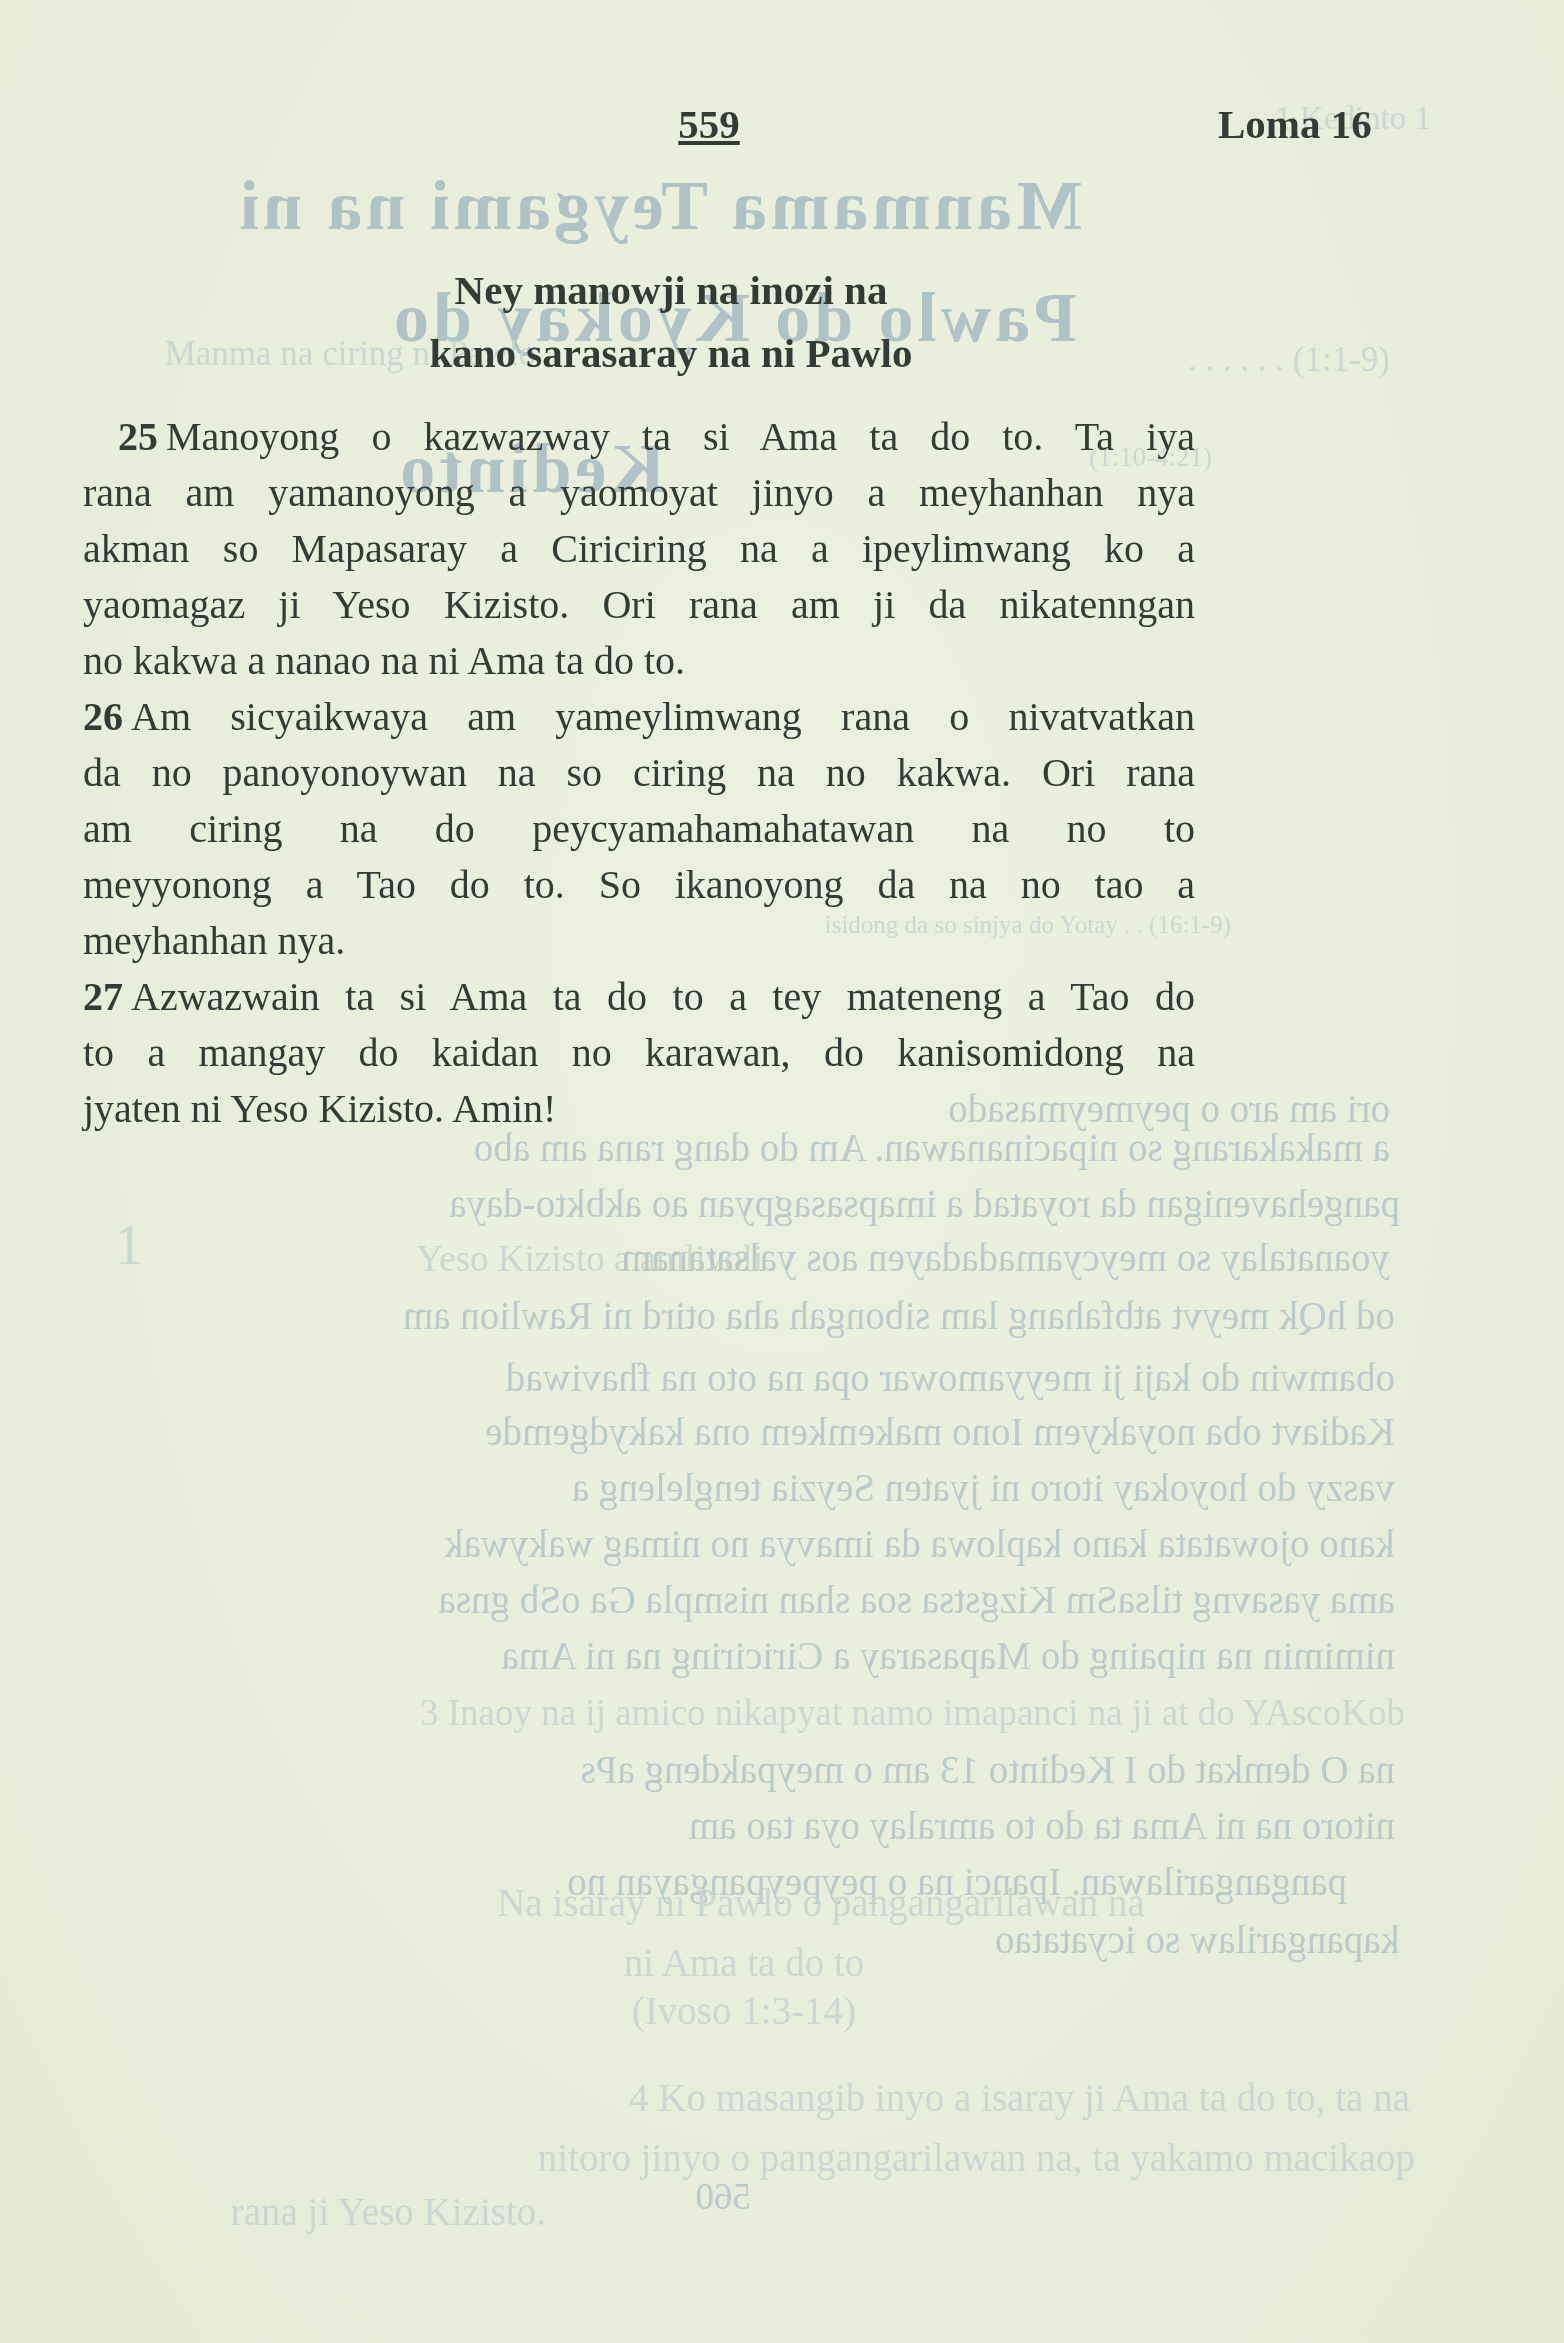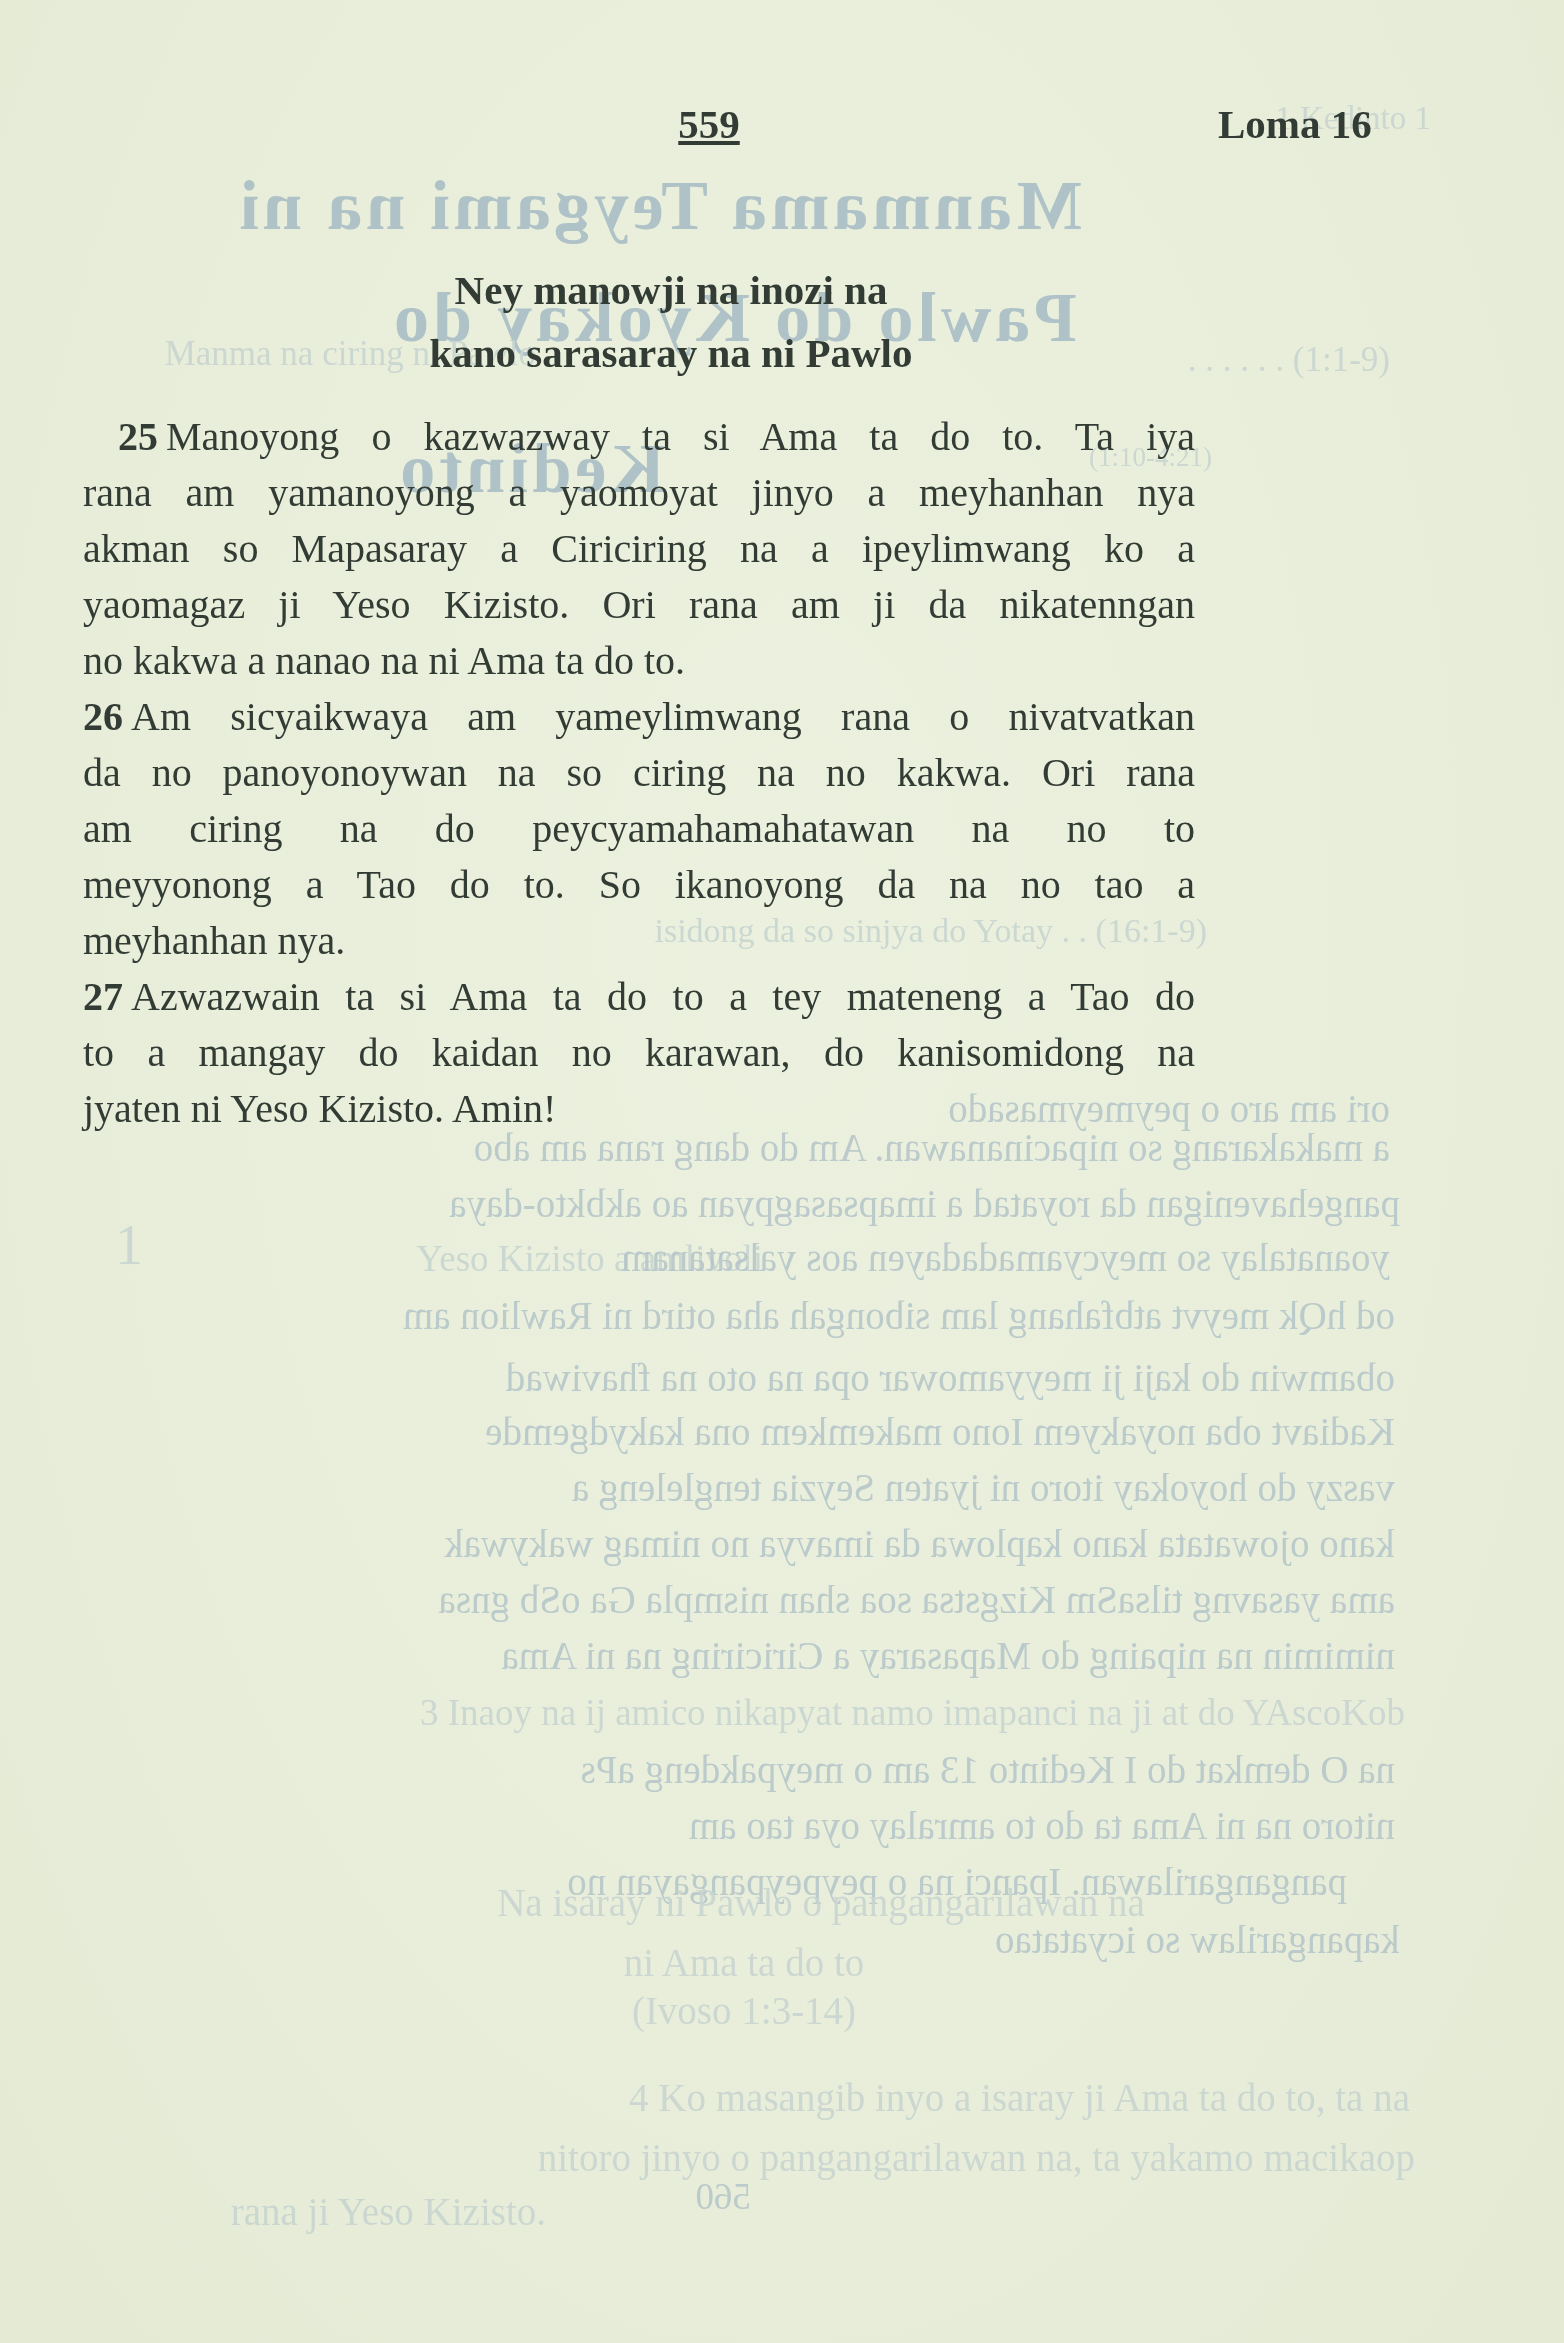--- a/index.html
+++ b/index.html
@@ -57,21 +57,21 @@
 <div class="page">
 
   <div class="ghost-layer" id="ghost-layer">
       <div class="ghost g-mir g-em" style="top: 166px; left: 111px; width: 1096px; font-size: 70px; text-align: center;">Manmama Teygami na ni</div>
       <div class="ghost g-mir g-em" style="top: 278px; left: 275px; width: 917px; font-size: 70px; text-align: center;">Pawlo do Kyokay do</div>
       <div class="ghost g-mir g-em" style="top: 429px; left: 323px; width: 415px; font-size: 70px; text-align: center;">Kedinto</div>
       <div class="ghost g-thr" style="top: 100px; left: 1151px; width: 280px; font-size: 33px;">1 Kedinto 1</div>
       <div class="ghost g-thr" style="top: 334px; left: 92px; width: 444px; font-size: 35px;">Manma na ciring ni Pawlo</div>
       <div class="ghost g-thr" style="top: 340px; left: 917px; width: 473px; font-size: 35px; text-align: right;">. . . . . . (1:1-9)</div>
       <div class="ghost g-thr" style="top: 442px; left: 1019px; width: 164px; font-size: 27px; margin-left: 29px;">(1:10-4:21)</div>
-      <div class="ghost g-thr" style="top: 911px; left: 541px; width: 666px; font-size: 34px;">isidong da so sinjya do Yotay . . (16:1-9)</div>
+      <div class="ghost g-thr" style="top: 911px; left: 565px; width: 666px; font-size: 25px;">isidong da so sinjya do Yotay . . (16:1-9)</div>
       <div class="ghost g-mir" style="top: 1087px; left: 415px; width: 975px; font-size: 39px;">ori am aro o peymeymasado</div>
       <div class="ghost g-mir" style="top: 1126px; left: 82px; width: 1308px; font-size: 39px;">a makakarang so nipacinanawan. Am do dang rana am abo</div>
       <div class="ghost g-mir" style="top: 1182px; left: 82px; width: 1318px; font-size: 39px;">pangehavenigan da royatad a imapsasagpyan ao akbkto-daya</div>
       <div class="ghost g-thr" style="top: 1213px; left: 85px; width: 58px; font-size: 56px;">1</div>
       <div class="ghost g-thr" style="top: 1238px; left: 145px; width: 618px; font-size: 37px;">Yeso Kizisto a amlivoli</div>
       <div class="ghost g-mir" style="top: 1236px; left: 521px; width: 869px; font-size: 39px;">yoanatalay so meycyamadadayen aos yalsatanam</div>
       <div class="ghost g-mir" style="top: 1294px; left: 82px; width: 1313px; font-size: 39px;">od hQk meyvt atbfahang lam sibongah aha otird ni Rawlion am</div>
       <div class="ghost g-mir" style="top: 1356px; left: 82px; width: 1313px; font-size: 39px;">obamwin do kaji ji meyyamowar opa na oto na fhaviwad</div>
       <div class="ghost g-mir" style="top: 1410px; left: 82px; width: 1313px; font-size: 39px;">Kadiavt oba noyakyem Iono makemkem ona kakydgemde</div>
       <div class="ghost g-mir" style="top: 1466px; left: 82px; width: 1313px; font-size: 39px;">vaszy do hoyokay itoro ni jyaten Seyzia tengleleng a</div>

